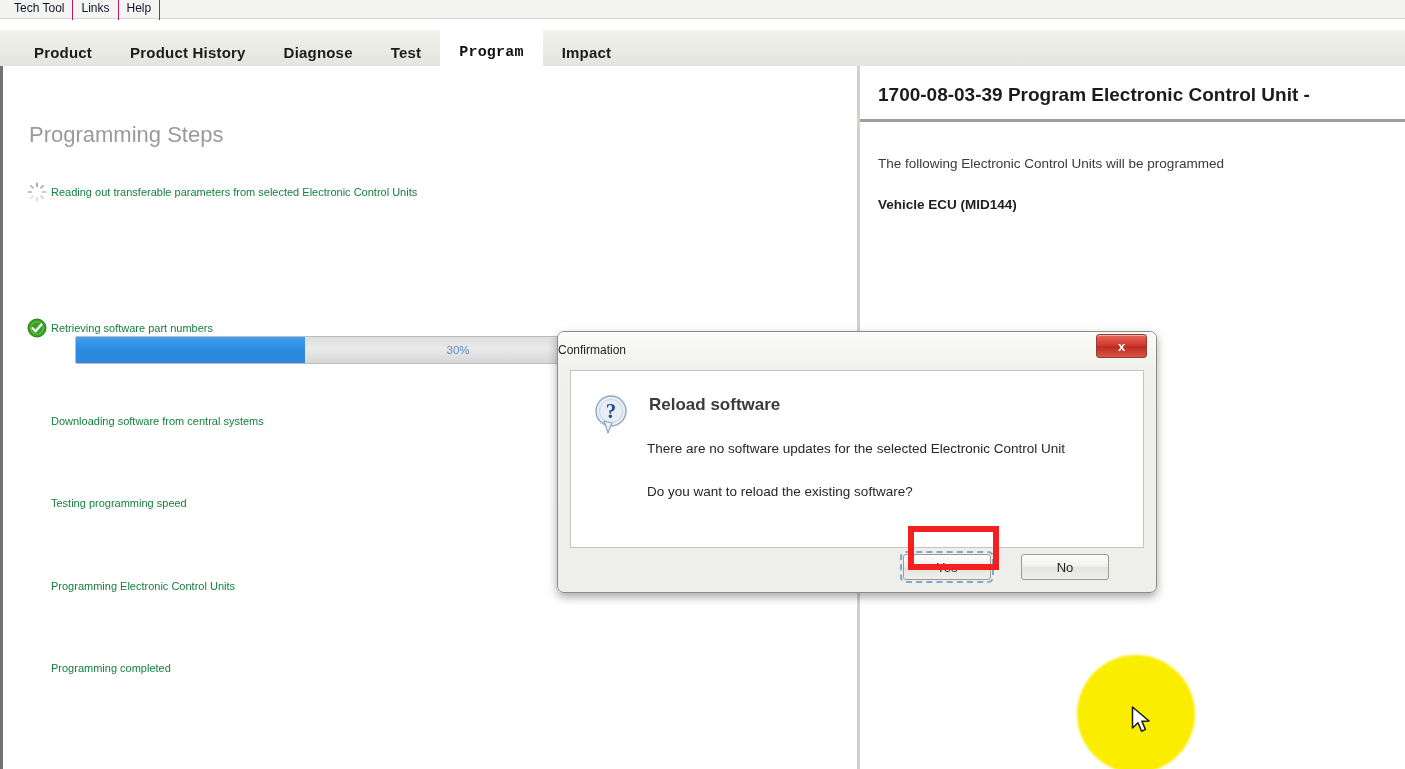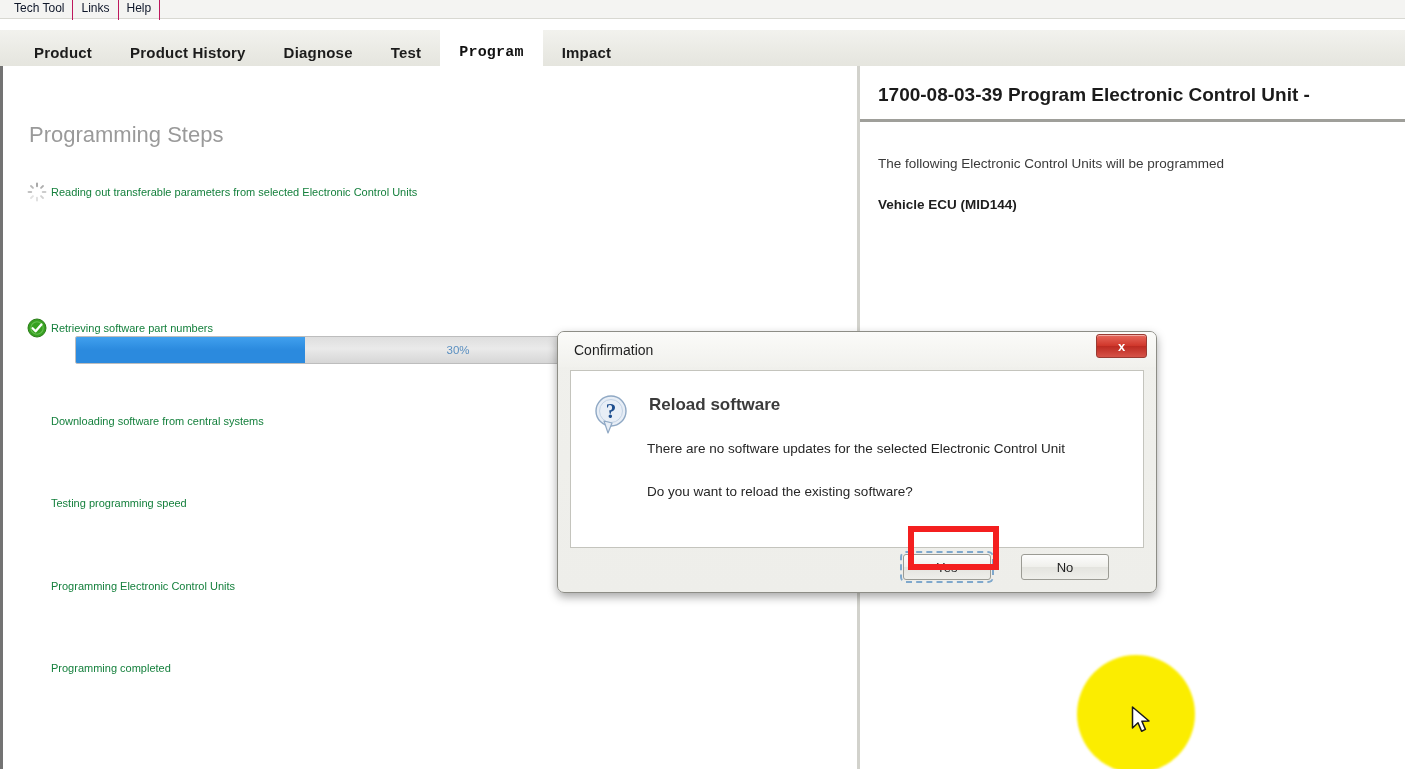--- a/index.html
+++ b/index.html
@@ -208,22 +208,22 @@
     position: absolute;
     left: 0; top: 0;
     width: 100%; height: 35px;
     display: flex;
     align-items: center;
     border-top-left-radius: 6px;
     border-top-right-radius: 6px;
     background: linear-gradient(to bottom, #fbfbf9 0%, #f1f1ed 100%);
   }
   #dialog-title {
-    margin-left: 16px;
-    font-size: 14px;
+    margin-left: 0;
+    font-size: 12px;
     color: #1f1f1f;
   }
   #dialog-close {
     position: absolute;
     right: 9px; top: 2px;
     width: 49px; height: 22px;
     border-radius: 3px;
     border: 1px solid #9a3b33;
     background: linear-gradient(to bottom, #e8685c 0%, #d0382c 48%, #bd2b22 52%, #d65348 100%);
     display: flex;

